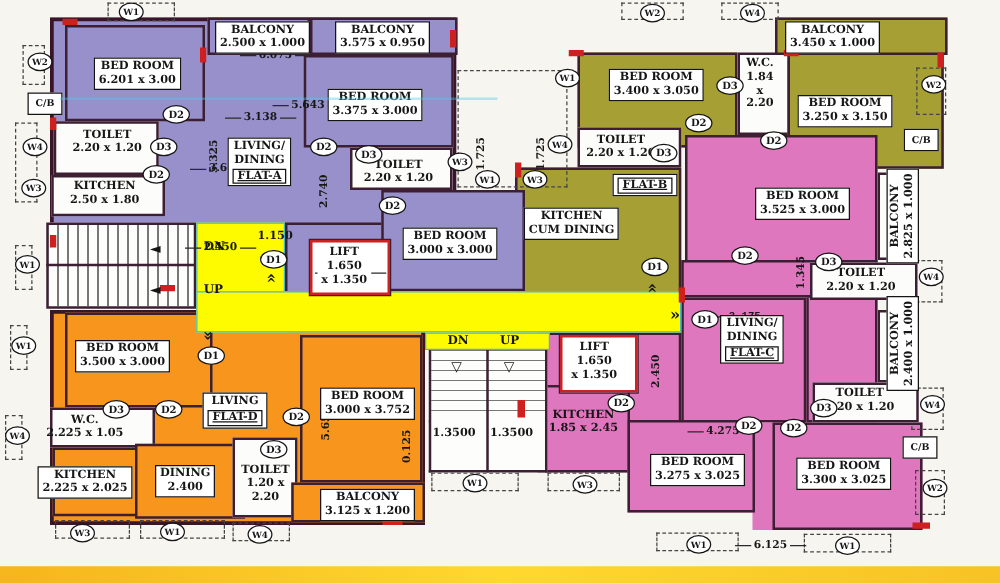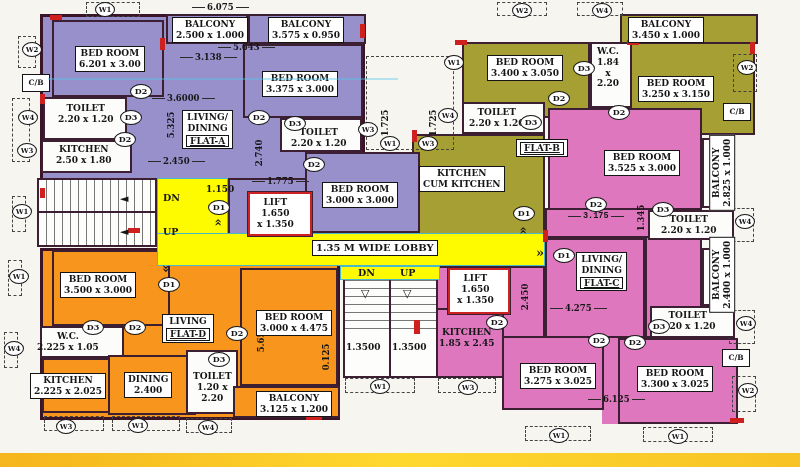--- a/index.html
+++ b/index.html
@@ -15,21 +15,21 @@
        font-weight:bold;font-size:9px;line-height:1.2;text-align:center;white-space:nowrap;z-index:30;}
   .lbl .ftag{display:inline-block;border:1px solid #141414;text-decoration:underline;
        padding:0 3px;margin-top:1px;}
   .vlbl{transform:rotate(-90deg);transform-origin:center center;}
   .db{position:absolute;background:#fff;border:1.4px solid #141414;border-radius:50%;
       width:20px;height:13px;line-height:13px;text-align:center;font-size:8px;font-weight:bold;z-index:40;}
   .wb{position:absolute;background:#fff;border:1.2px solid #141414;border-radius:50%;
       width:18px;height:13px;line-height:13px;text-align:center;font-size:7px;font-weight:bold;z-index:40;}
   .cbx{position:absolute;background:#fff;border:1.3px solid #141414;width:26px;height:16px;
       line-height:16px;text-align:center;font-size:7.5px;font-weight:bold;z-index:40;}
-  .hd{position:absolute;display:flex;align-items:center;font-size:8.5px;font-weight:bold;z-index:25;white-space:nowrap;}
+  .hd{position:absolute;display:flex;align-items:center;font-size:8.5px;font-weight:bold;z-index:25;white-space:nowrap;margin-top:37px;}
   .hd::before,.hd::after{content:"";flex:0 0 13px;height:1px;background:#2a2a2a;margin:0 2px;}
   .vd{position:absolute;font-size:8.5px;font-weight:bold;transform:rotate(-90deg);
       transform-origin:center center;z-index:25;white-space:nowrap;}
   .dim{position:absolute;font-size:9px;font-weight:bold;z-index:25;white-space:nowrap;}
   .stair-l{position:absolute;box-sizing:border-box;border:2px solid #3d1f33;background:
       #fdfdfb repeating-linear-gradient(90deg,transparent 0 7px,#777 7px 8px);z-index:10;}
   .stair-c{position:absolute;box-sizing:border-box;border:2px solid #3d1f33;background:
       #fdfdfb repeating-linear-gradient(0deg,transparent 0 7px,#777 7px 8px);z-index:10;}
   .landing{position:absolute;box-sizing:border-box;border:2px solid #3d1f33;border-top:none;background:#fdfdfb;z-index:10;}
   .dash{position:absolute;border:1px dashed #444;z-index:5;}
@@ -134,26 +134,26 @@
   <div class="lbl" style="left:594px;top:45px;border:none;background:transparent;">
     <div>W.C.</div>
     <div>1.84</div>
     <div>x</div>
     <div>2.20</div>
   </div>
   <div class="lbl" style="left:466px;top:106px;border:none;background:transparent;">
     <div>TOILET</div>
     <div>2.20 x 1.20</div>
   </div>
-  <div class="lbl" style="left:516px;top:139px;">
+  <div class="lbl" style="left:490px;top:139px;">
     <div class="ftag">FLAT-B</div>
   </div>
   <div class="lbl" style="left:419px;top:166px;">
     <div>KITCHEN</div>
-    <div>CUM KITCHEN</div>
+    <div>CUM DINING</div>
   </div>
   <div class="lbl" style="left:638px;top:76px;">
     <div>BED ROOM</div>
     <div>3.250 x 3.150</div>
   </div>
   <div class="lbl" style="left:628px;top:17px;">
     <div>BALCONY</div>
     <div>3.450 x 1.000</div>
   </div>
 
@@ -269,21 +269,21 @@
     <div>TOILET</div>
     <div>1.20 x</div>
     <div>2.20</div>
   </div>
   <div class="lbl" style="left:162px;top:314px;">
     <div>LIVING</div>
     <div class="ftag">FLAT-D</div>
   </div>
   <div class="lbl" style="left:256px;top:310px;">
     <div>BED ROOM</div>
-    <div>3.000 x 4.475</div>
+    <div>3.000 x 3.752</div>
   </div>
   <div class="lbl" style="left:256px;top:391px;">
     <div>BALCONY</div>
     <div>3.125 x 1.200</div>
   </div>
 
   <div class="vd" style="left:248px;top:334px;">5.650</div>
   <div class="vd" style="left:313px;top:352px;">0.125</div>
 
   <div class="db" style="left:158px;top:277px;">D1</div>
@@ -294,23 +294,20 @@
   <div class="db" style="left:208px;top:352px;">D3</div>
 
   <div class="stair-l" style="left:37px;top:178px;width:120px;height:69px;"></div>
   <div class="abs" style="left:37px;top:211px;width:120px;height:2px;background:#3d1f33;z-index:11;"></div>
   <div class="tri" style="left:120px;top:193px;">◄</div>
   <div class="tri" style="left:120px;top:226px;">◄</div>
 
   <div class="abs yl" style="left:157px;top:178px;width:71px;height:88px;z-index:18;"></div>
   <div class="abs yl" style="left:157px;top:233px;width:388px;height:33px;z-index:18;"></div>
   <div class="abs yl" style="left:340px;top:266px;width:100px;height:14px;z-index:18;"></div>
-  <div class="lbl" style="left:312px;top:240px;font-size:10px;z-index:32;">
-    <div>1.35 M WIDE LOBBY</div>
-  </div>
   <div class="updn" style="left:163px;top:192px;z-index:35;">DN</div>
   <div class="updn" style="left:163px;top:226px;z-index:35;">UP</div>
 
   <div class="stair-c" style="left:343px;top:278px;width:95px;height:60px;"></div>
   <div class="abs" style="left:389px;top:278px;width:2px;height:100px;background:#3d1f33;z-index:11;"></div>
   <div class="landing" style="left:343px;top:336px;width:95px;height:42px;"></div>
   <div class="updn" style="left:358px;top:267px;">DN</div>
   <div class="updn" style="left:400px;top:267px;">UP</div>
   <div class="tri" style="left:361px;top:288px;">▽</div>
   <div class="tri" style="left:403px;top:288px;">▽</div>

